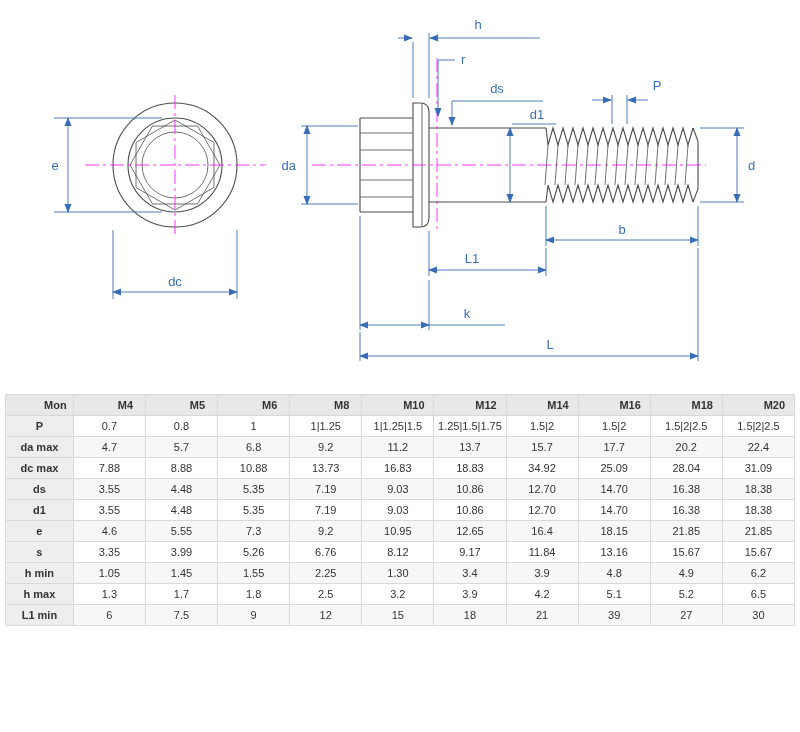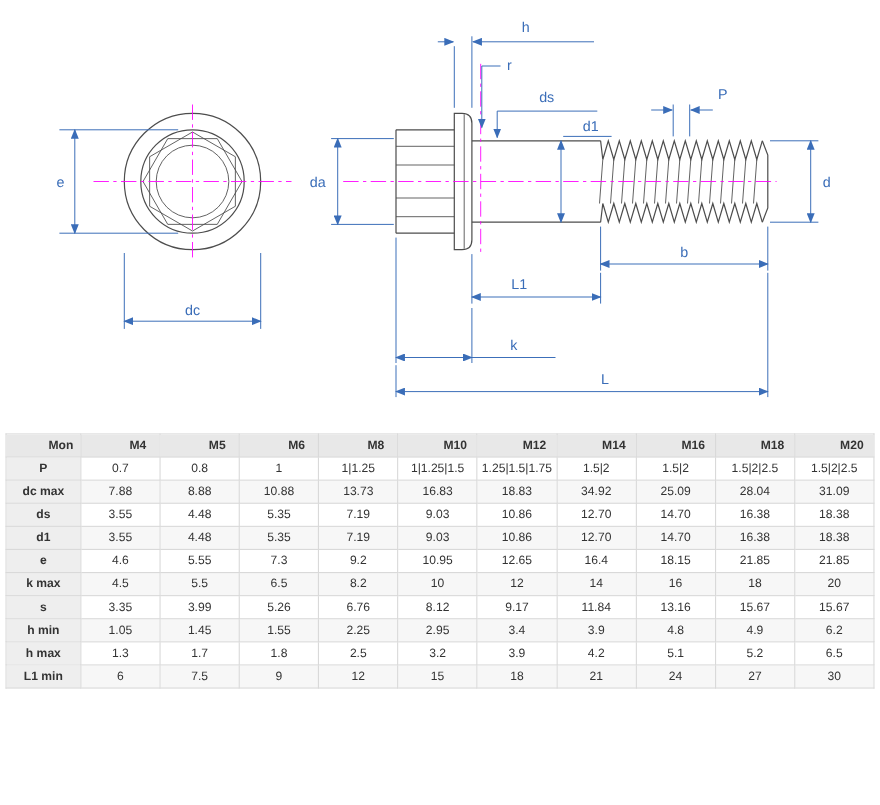--- a/index.html
+++ b/index.html
@@ -204,20 +204,33 @@
             <td>1</td>
             <td>1|1.25</td>
             <td>1|1.25|1.5</td>
             <td>1.25|1.5|1.75</td>
             <td>1.5|2</td>
             <td>1.5|2</td>
             <td>1.5|2|2.5</td>
             <td>1.5|2|2.5</td>
           </tr>
           <tr>
+            <th>da max</th>
+            <td>4.7</td>
+            <td>5.7</td>
+            <td>6.8</td>
+            <td>9.2</td>
+            <td>11.2</td>
+            <td>13.7</td>
+            <td>15.7</td>
+            <td>17.7</td>
+            <td>20.2</td>
+            <td>22.4</td>
+          </tr>
+          <tr>
             <th>dc max</th>
             <td>7.88</td>
             <td>8.88</td>
             <td>10.88</td>
             <td>13.73</td>
             <td>16.83</td>
             <td>18.83</td>
             <td>34.92</td>
             <td>25.09</td>
             <td>28.04</td>
@@ -256,52 +269,39 @@
             <td>7.3</td>
             <td>9.2</td>
             <td>10.95</td>
             <td>12.65</td>
             <td>16.4</td>
             <td>18.15</td>
             <td>21.85</td>
             <td>21.85</td>
           </tr>
           <tr>
-            <th>k max</th>
-            <td>4.5</td>
-            <td>5.5</td>
-            <td>6.5</td>
-            <td>8.2</td>
-            <td>10</td>
-            <td>12</td>
-            <td>14</td>
-            <td>16</td>
-            <td>18</td>
-            <td>20</td>
-          </tr>
-          <tr>
             <th>s</th>
             <td>3.35</td>
             <td>3.99</td>
             <td>5.26</td>
             <td>6.76</td>
             <td>8.12</td>
             <td>9.17</td>
             <td>11.84</td>
             <td>13.16</td>
             <td>15.67</td>
             <td>15.67</td>
           </tr>
           <tr>
             <th>h min</th>
             <td>1.05</td>
             <td>1.45</td>
             <td>1.55</td>
             <td>2.25</td>
-            <td>2.95</td>
+            <td>1.30</td>
             <td>3.4</td>
             <td>3.9</td>
             <td>4.8</td>
             <td>4.9</td>
             <td>6.2</td>
           </tr>
           <tr>
             <th>h max</th>
             <td>1.3</td>
             <td>1.7</td>
@@ -316,21 +316,21 @@
           </tr>
           <tr>
             <th>L1 min</th>
             <td>6</td>
             <td>7.5</td>
             <td>9</td>
             <td>12</td>
             <td>15</td>
             <td>18</td>
             <td>21</td>
-            <td>24</td>
+            <td>39</td>
             <td>27</td>
             <td>30</td>
           </tr>
         </tbody>
     </table>
   </div>
 
 </div>
 
 </body></html>

